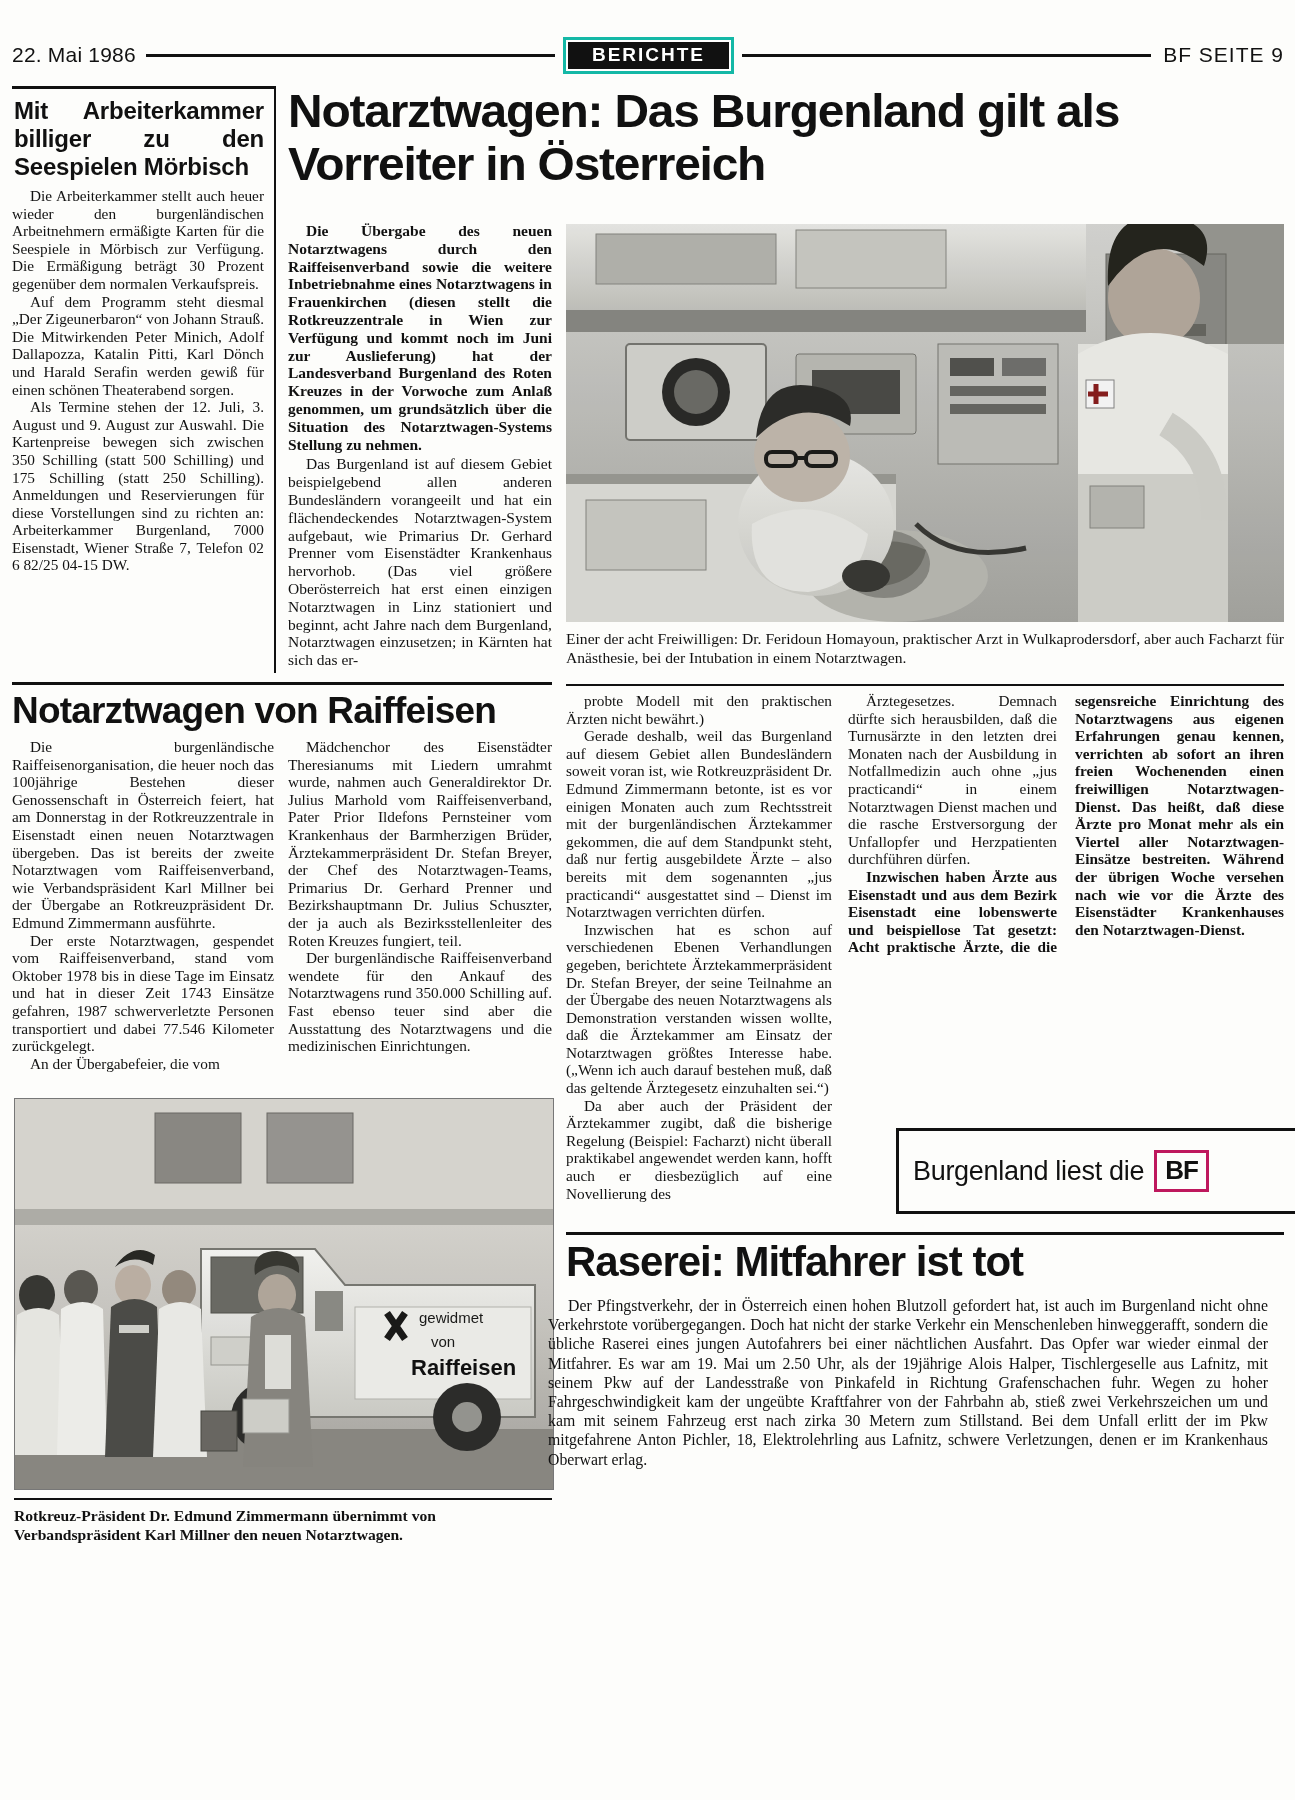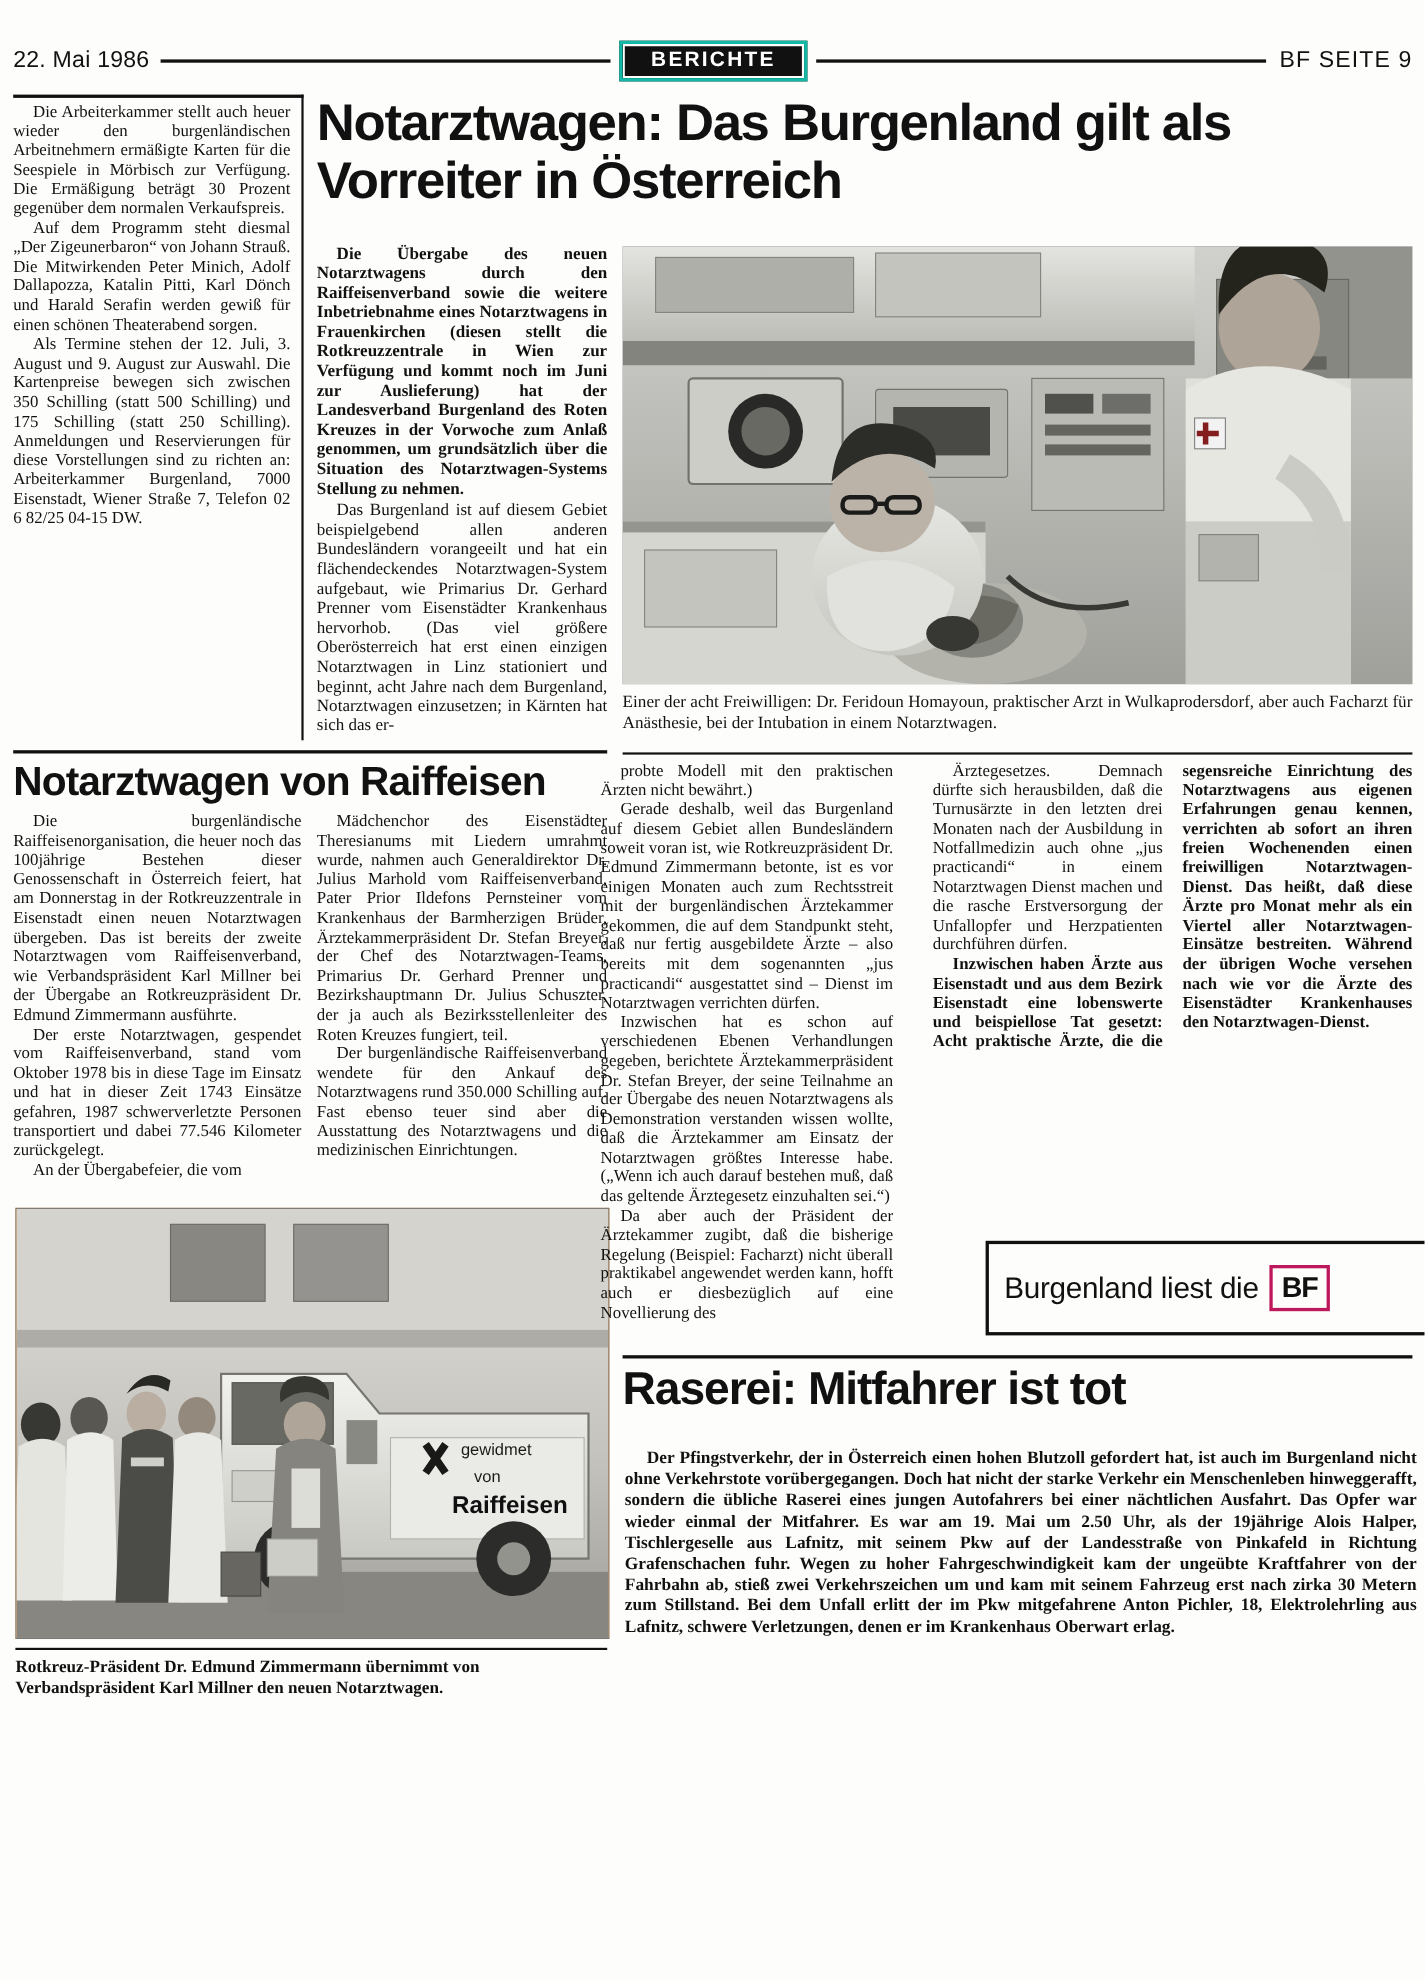--- a/index.html
+++ b/index.html
@@ -202,21 +202,21 @@
     font-weight: bold;
     font-size: 15.6px;
     line-height: 19px;
     border-top: 2px solid #111;
     padding-top: 6px;
   }
 
   
   .col-m {
     position: absolute;
-    left: 546px; top: 692px;
+    left: 566px; top: 692px;
     width: 266px;
     height: 518px;
   }
   .col-rr {
     position: absolute;
     left: 848px; top: 692px;
     width: 262px;
     height: 420px;
   }
   .col-bold { font-weight: bold; }
@@ -263,45 +263,45 @@
     left: 566px; top: 1238px;
     width: 722px;
     font-family: "Liberation Sans", sans-serif;
     font-weight: bold;
     font-size: 42px;
     line-height: 48px;
     letter-spacing: -1px;
   }
   .raserei-body {
     position: absolute;
-    left: 568px; top: 1296px;
+    left: 548px; top: 1296px;
     width: 720px;
     font-family: "Liberation Serif", serif;
-    font-weight: bold;
+    font-weight: normal;
     font-size: 15.8px;
     line-height: 19.2px;
     text-align: justify;
-    margin-top: 20px;
   }
   .raserei-body p { margin: 0; text-indent: 20px; }
 </style>
 </head>
 <body>
 
 <div class="page">
 
   <div class="masthead">
     <div class="date">22. Mai 1986</div>
     <div class="rule"></div>
     <div class="berichte">BERICHTE</div>
     <div class="rule"></div>
     <div class="pageid">BF  SEITE 9</div>
   </div>
 
   <div class="box-left-top">
+    <div class="headline-small">Mit Arbeiterkammer billiger zu den Seespielen Mörbisch</div>
     <div class="col-text">
       <p class="first">Die Arbeiterkammer stellt auch heuer wieder den burgenländischen Arbeitnehmern ermäßigte Karten für die Seespiele in Mörbisch zur Verfügung. Die Ermäßigung beträgt 30 Prozent gegenüber dem normalen Verkaufspreis.</p>
       <p>Auf dem Programm steht diesmal „Der Zigeunerbaron“ von Johann Strauß. Die Mitwirkenden Peter Minich, Adolf Dallapozza, Katalin Pitti, Karl Dönch und Harald Serafin werden gewiß für einen schönen Theaterabend sorgen.</p>
       <p>Als Termine stehen der 12. Juli, 3. August und 9. August zur Auswahl. Die Kartenpreise bewegen sich zwischen 350 Schilling (statt 500 Schilling) und 175 Schilling (statt 250 Schilling). Anmeldungen und Reservierungen für diese Vorstellungen sind zu richten an: Arbeiterkammer Burgenland, 7000 Eisenstadt, Wiener Straße 7, Telefon 02 6 82/25 04-15 DW.</p>
     </div>
   </div>
 
   <div class="main-headline">Notarztwagen: Das Burgenland gilt als Vorreiter in Österreich</div>
 
   <div class="lead-col">

